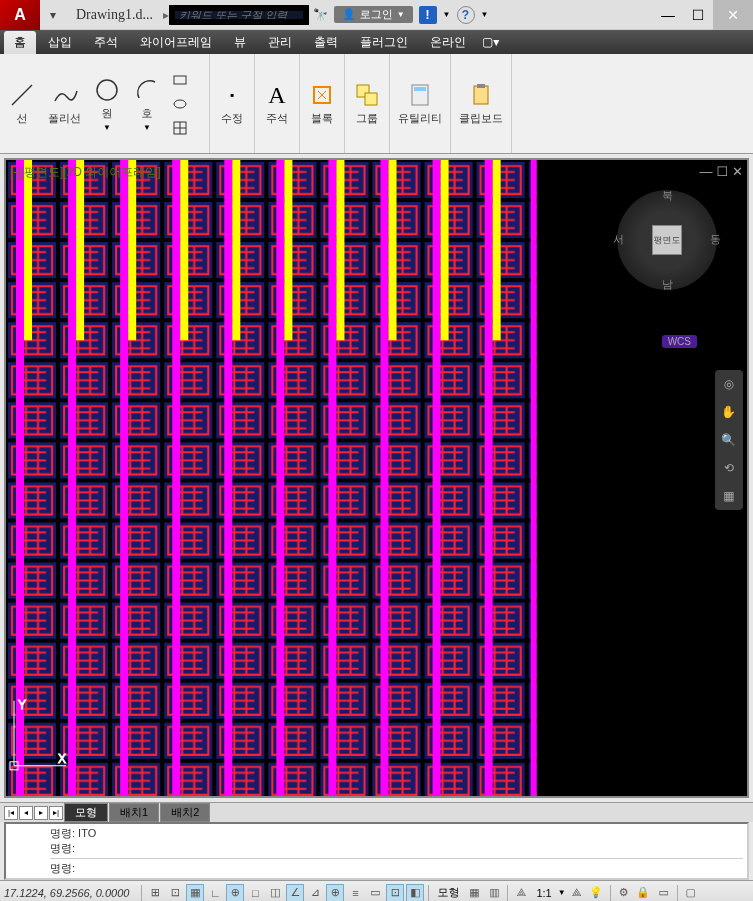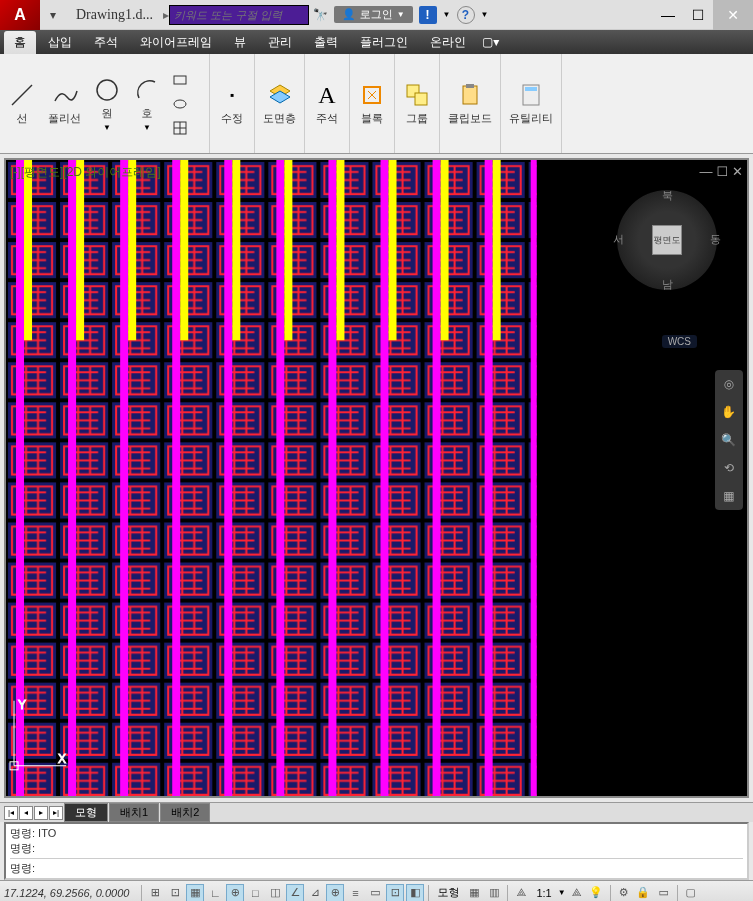--- a/index.html
+++ b/index.html
@@ -3,21 +3,21 @@
 <meta charset="utf-8">
 <style>
 * { margin: 0; padding: 0; box-sizing: border-box; font-family: "Malgun Gothic", sans-serif; }
 body { width: 753px; height: 901px; background: #e8e8e8; overflow: hidden; font-size: 12px; }
 
 .titlebar { height: 30px; background: #e0e0e0; display: flex; align-items: center; border-bottom: 1px solid #ccc; }
 .app-icon { width: 40px; height: 30px; background: linear-gradient(135deg,#c00,#800); display: flex; align-items: center; justify-content: center; color: #fff; font-weight: bold; font-size: 16px; }
 .qat { display: flex; gap: 2px; padding: 0 4px; }
 .qat-btn { width: 18px; height: 18px; display: flex; align-items: center; justify-content: center; color: #444; cursor: pointer; }
 .doc-title { padding: 0 10px; font-size: 14px; color: #333; font-family: Liberation Serif, serif; }
-.search-box { height: 20px; width: 140px; background: #4c1d95; border: 1px solid #000000; font-style: italic; color: #888; padding: 0 4px; font-size: 11px; }
+.search-box { height: 20px; width: 140px; background: #0f172a; border: 6px solid #000000; font-style: italic; color: #888; padding: 0 4px; font-size: 11px; }
 .title-right { display: flex; gap: 6px; align-items: center; margin-left: 4px; }
 .login-btn { background: #777; color: #fff; padding: 1px 8px; font-size: 11px; border-radius: 2px; display: flex; align-items: center; gap: 4px; }
 .dropdown-arrow { font-size: 8px; }
 .info-btn { width: 18px; height: 18px; background: #2060c0; color: #fff; display: flex; align-items: center; justify-content: center; font-weight: bold; border-radius: 2px; }
 .help-btn { width: 18px; height: 18px; border: 1px solid #888; border-radius: 50%; display: flex; align-items: center; justify-content: center; color: #2060c0; font-weight: bold; }
 .win-controls { margin-left: auto; display: flex; }
 .win-btn { width: 30px; height: 30px; display: flex; align-items: center; justify-content: center; cursor: pointer; font-size: 14px; }
 .win-close { background: #bbb; color: #fff; width: 40px; }
 
 .menubar { height: 24px; background: linear-gradient(#555,#333); display: flex; align-items: center; padding: 0 4px; gap: 2px; }
@@ -36,34 +36,34 @@
 .small-icons .row { display: flex; gap: 2px; }
 .small-icon { width: 22px; height: 22px; display: flex; align-items: center; justify-content: center; border: 1px solid transparent; cursor: pointer; }
 
 .canvas-area { position: relative; height: 640px; background: #000; margin: 4px; border: 2px solid #888; overflow: hidden; }
 .viewport-label { position: absolute; top: 4px; left: 4px; color: #4d7c0f; font-size: 12px; z-index: 5;}
 .drawing { position: absolute; inset: 0; }
 .compass { position: absolute; top: 30px; right: 30px; width: 100px; height: 100px; }
 .compass-ring { position: absolute; inset: 0; border-radius: 50%; background: radial-gradient(circle,#333 40%,#222 70%,transparent 75%); }
 .compass-cube { position: absolute; top: 35px; left: 35px; width: 30px; height: 30px; background: #ccc; border: 1px solid #888; display: flex; align-items: center; justify-content: center; font-size: 9px; color: #444; }
 .compass-dir { position: absolute; color: #888; font-size: 11px; }
-.wcs-badge { position: absolute; top: 175px; right: 50px; background: #0f172a; color: #aaa; padding: 1px 6px; border-radius: 3px; font-size: 10px; }
+.wcs-badge { position: absolute; top: 175px; right: 50px; background: #4c1d95; color: #aaa; padding: 1px 6px; border-radius: 3px; font-size: 10px; }
 .nav-bar { position: absolute; right: 4px; top: 210px; width: 28px; background: rgba(80,80,80,0.7); border-radius: 4px; padding: 4px 0; display: flex; flex-direction: column; gap: 8px; align-items: center; }
 .nav-bar div { width: 20px; height: 20px; color: #aaa; display: flex; align-items: center; justify-content: center; cursor: pointer; }
 .win-ctrl-inner { position: absolute; top: 4px; right: 4px; display: flex; gap: 4px; z-index: 5; }
 .win-ctrl-inner span { color: #aaa; cursor: pointer; font-size: 13px;}
 
 .layout-tabs { height: 20px; background: #ddd; display: flex; align-items: center; border-top: 1px solid #999; padding-left: 4px; }
 .tab-nav { display: flex; gap: 1px; }
 .tab-nav span { width: 14px; height: 14px; background: #fff; border: 1px solid #888; display: flex; align-items: center; justify-content: center; font-size: 8px; cursor: pointer; }
 .layout-tab { padding: 1px 10px; font-size: 11px; border: 1px solid #888; background: #737373; cursor: pointer; margin-left: 1px; }
 .layout-tab.active { background: #333; color: #fff; }
 
 .command-area { height: 58px; background: #fff; border: 2px inset #ccc; margin: 0 4px; padding: 2px 4px; font-size: 11px; font-family: monospace; display: flex; flex-direction: column; justify-content: space-between; }
-.cmd-line { color: #333; }
+.cmd-line { color: #333; margin-left: 40px; }
 
 .statusbar { height: 24px; background: linear-gradient(#eee,#ddd); display: flex; align-items: center; padding: 0 4px; gap: 2px; border-top: 1px solid #999; font-size: 11px; }
 .coords { color: #333; padding-right: 8px; font-style: italic; }
 .status-sep { width: 1px; height: 16px; background: #aaa; margin: 0 2px; }
 .status-btn { width: 18px; height: 18px; display: flex; align-items: center; justify-content: center; cursor: pointer; color: #555; border: 1px solid transparent; }
 .status-btn.on { background: #bde; border-color: #7ac; }
 .status-text { padding: 0 4px; }
 
 svg { display: block; }
 </style>
@@ -178,33 +178,20 @@
     <div class="panel-content">
         <div class="tool-btn">
           <div class="icon">▪</div>
           <div class="label">수정</div>
         </div>
       </div>
   </div>
   <div class="ribbon-panel">
     <div class="panel-content">
         <div class="tool-btn">
-          <div class="icon">
-            <svg width="28" height="28">
-              <path d="M14 4 L24 10 L14 16 L4 10 Z" fill="#fc4" stroke="#a80"></path>
-              <path d="M14 10 L24 16 L14 22 L4 16 Z" fill="#8cf" stroke="#06a"></path>
-            </svg>
-          </div>
-          <div class="label">도면층</div>
-        </div>
-      </div>
-  </div>
-  <div class="ribbon-panel">
-    <div class="panel-content">
-        <div class="tool-btn">
           <div class="icon" style="font-size:24px;font-family:serif;">A</div>
           <div class="label">주석</div>
         </div>
       </div>
   </div>
   <div class="ribbon-panel">
     <div class="panel-content">
         <div class="tool-btn">
           <div class="icon">
             <svg width="28" height="28">
@@ -227,38 +214,38 @@
           </div>
           <div class="label">그룹</div>
         </div>
       </div>
   </div>
   <div class="ribbon-panel">
     <div class="panel-content">
         <div class="tool-btn">
           <div class="icon">
             <svg width="28" height="28">
+              <rect x="6" y="4" width="16" height="20" fill="#eee" stroke="#888"></rect>
+              <rect x="8" y="6" width="12" height="4" fill="#8cf"></rect>
+            </svg>
+          </div>
+          <div class="label">유틸리티</div>
+        </div>
+      </div>
+  </div>
+  <div class="ribbon-panel">
+    <div class="panel-content">
+        <div class="tool-btn">
+          <div class="icon">
+            <svg width="28" height="28">
               <rect x="7" y="5" width="14" height="18" fill="#fd8" stroke="#a70"></rect>
               <rect x="10" y="3" width="8" height="4" fill="#888"></rect>
             </svg>
           </div>
           <div class="label">클립보드</div>
-        </div>
-      </div>
-  </div>
-  <div class="ribbon-panel">
-    <div class="panel-content">
-        <div class="tool-btn">
-          <div class="icon">
-            <svg width="28" height="28">
-              <rect x="6" y="4" width="16" height="20" fill="#eee" stroke="#888"></rect>
-              <rect x="8" y="6" width="12" height="4" fill="#8cf"></rect>
-            </svg>
-          </div>
-          <div class="label">유틸리티</div>
         </div>
       </div>
   </div>
 </div>
 
 <div class="canvas-area">
   <div class="viewport-label">[-][평면도][2D 와이어프레임]</div>
   <div class="win-ctrl-inner">
     <span>—</span>
     <span>☐</span>

